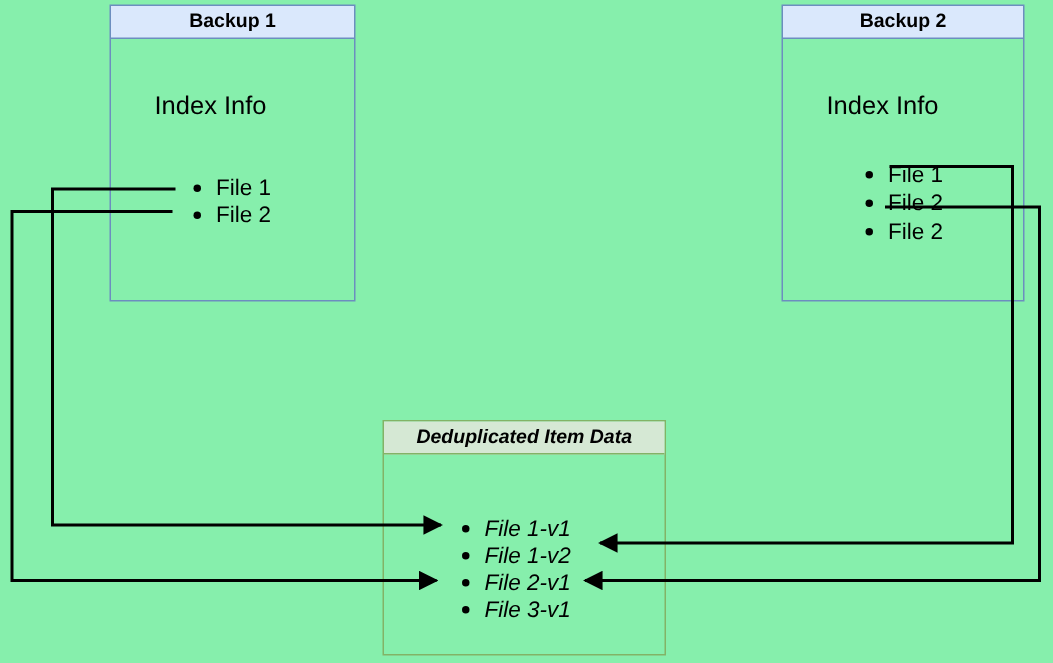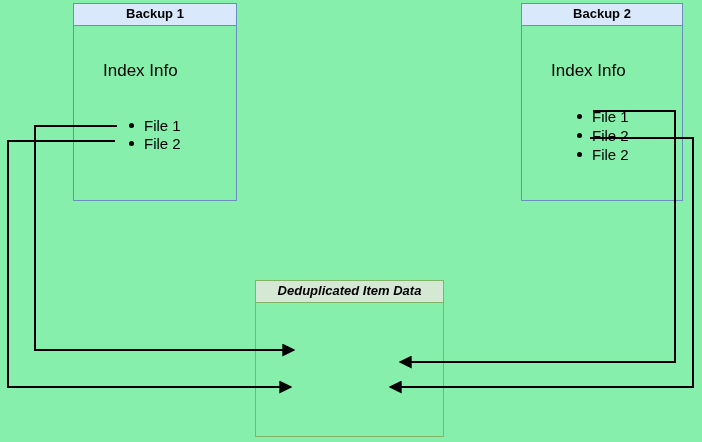--- a/index.html
+++ b/index.html
@@ -107,20 +107,38 @@
       </div>
       <div class="bullet-row">
         <span class="dot"></span>
         <span>File 2</span>
       </div>
     </div>
   </div>
 
   <div class="node green" style="left:255px; top:280px; width:189px; height:157px;">
     <div class="node-title">Deduplicated Item Data</div>
+    <div class="bullet-list bl-18" style="left:52px; top:62px;">
+      <div class="bullet-row">
+        <span class="dot"></span>
+        <span>File 1-v1</span>
+      </div>
+      <div class="bullet-row">
+        <span class="dot"></span>
+        <span>File 1-v2</span>
+      </div>
+      <div class="bullet-row">
+        <span class="dot"></span>
+        <span>File 2-v1</span>
+      </div>
+      <div class="bullet-row">
+        <span class="dot"></span>
+        <span>File 3-v1</span>
+      </div>
+    </div>
   </div>
 
   <svg class="edges" width="702" height="442" viewBox="0 0 702 442">
     <defs>
       <marker id="arrowR" viewBox="0 0 10 10" refX="9" refY="5" markerWidth="6.5" markerHeight="6.5" orient="auto-start-reverse">
         <path d="M0,0 L10,5 L0,10 z" fill="#000000"></path>
       </marker>
     </defs>
 
     <polyline points="117,126 35,126 35,350 294,350" fill="none" stroke="#000000" stroke-width="2" marker-end="url(#arrowR)"></polyline>

